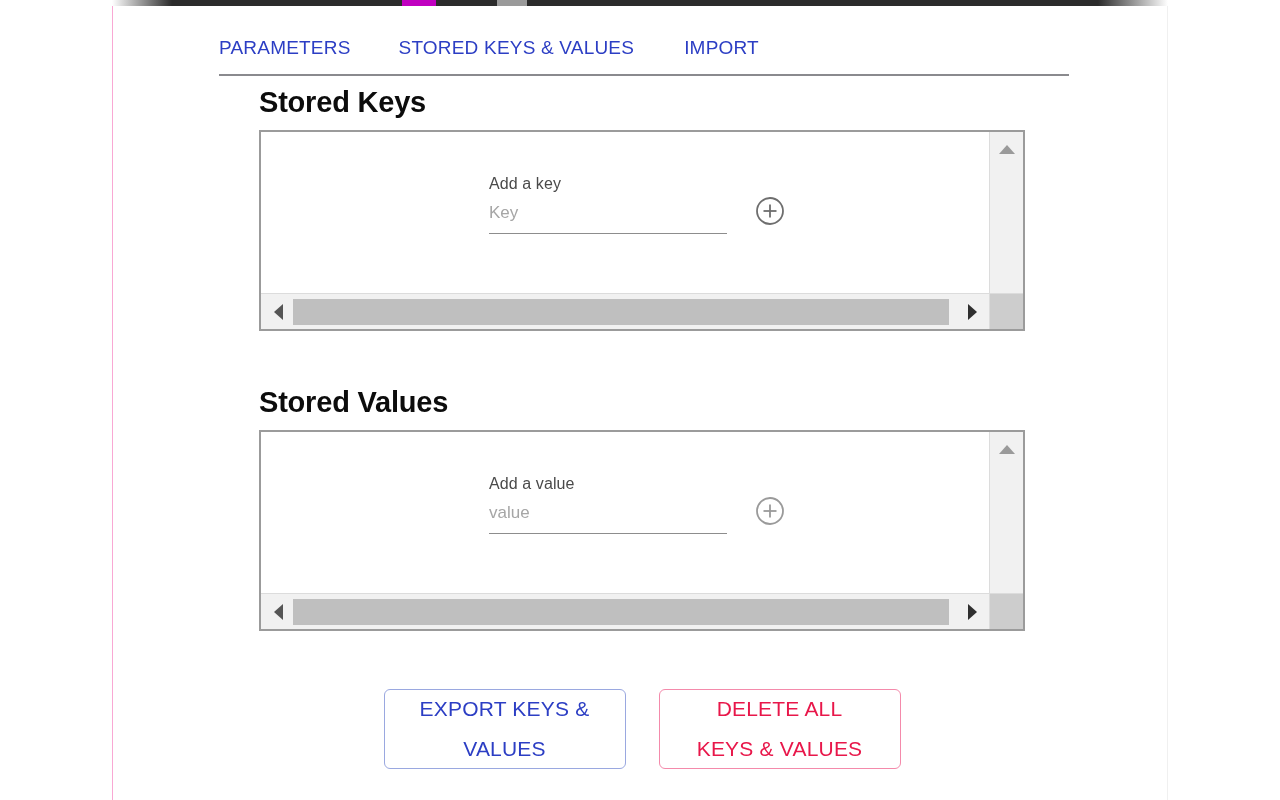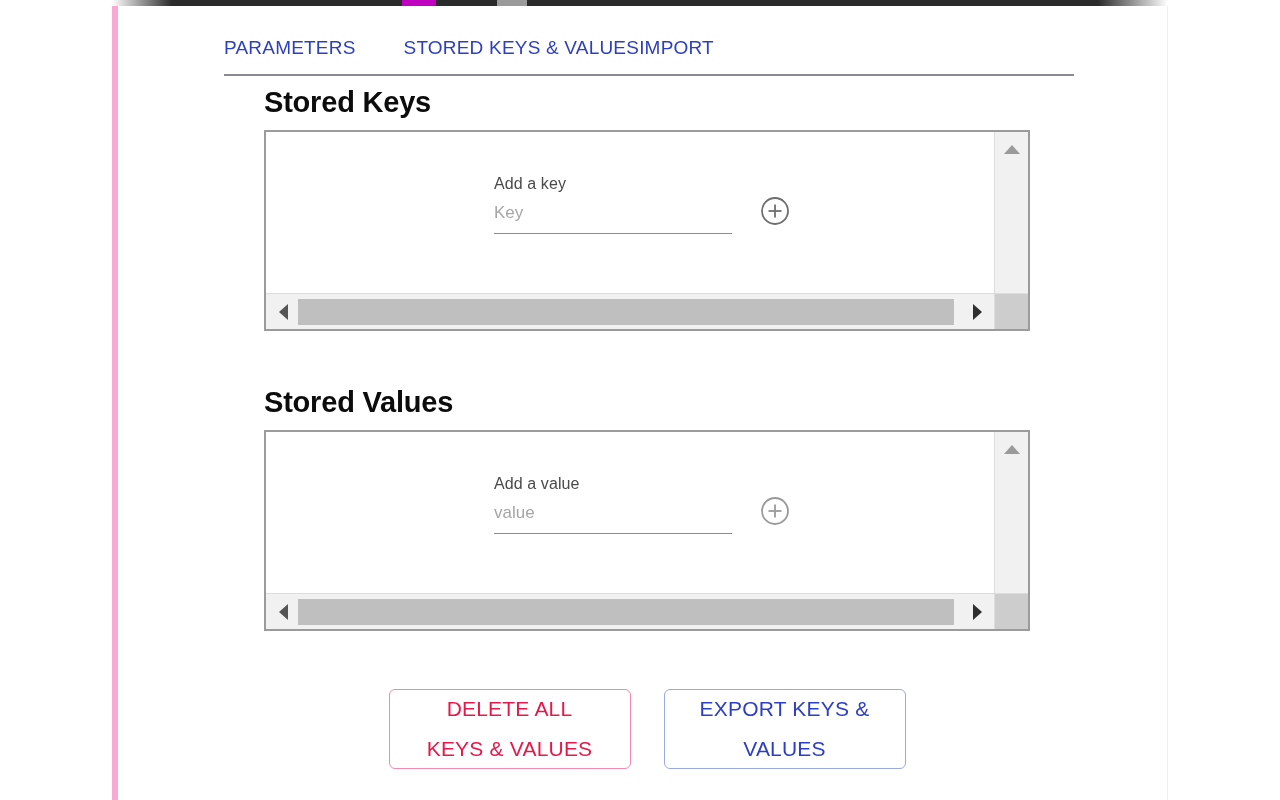--- a/index.html
+++ b/index.html
@@ -35,21 +35,21 @@
      background: linear-gradient(to left, #ffffff 0%, #2b2b2b 100%); }
 
   
   #content-frame {
     position: absolute;
     left: 112px;
     top: 6px;
     width: 1056px;
     height: 794px;
     background: #ffffff;
-    border-left: 6px solid #f9a8d4;
+    border-left: 1px solid #f9a8d4;
     border-right: 1px solid #f0f0f0;
   }
 
   
   #tab-bar {
     position: absolute;
     left: 106px;
     top: 24px;
     width: 850px;
     height: 46px;
@@ -66,21 +66,21 @@
     line-height: 1;
     padding: 8px 0 0 0;
     cursor: pointer;
     white-space: nowrap;
     background: none;
     border: none;
     font-family: "Liberation Sans", sans-serif;
   }
   #tab-parameters  { margin-left: 0px;  }
   #tab-stored      { margin-left: 48px; }
-  #tab-import      { }
+  #tab-import      { margin-left: 50px; }
   #tab-manage      { margin-left: 36px; }
 
   
   .section-heading {
     position: absolute;
     left: 146px;
     color: #0c0c0c;
     font-size: 29px;
     font-weight: bold;
     letter-spacing: -0.2px;
@@ -343,23 +343,23 @@
       <div class="sb-thumb"></div>
       <div class="sb-arrow sb-right">
         <span class="tri tri-right"></span>
       </div>
     </div>
 
     <div class="scroll-corner"></div>
   </div>
 
   <div id="action-bar">
+    <button class="action-btn" id="btn-export">
+      <span class="line">EXPORT KEYS &amp;</span>
+      <span class="line">VALUES</span>
+    </button>
     <button class="action-btn" id="btn-delete">
       <span class="line">DELETE ALL</span>
       <span class="line">KEYS &amp; VALUES</span>
     </button>
-    <button class="action-btn" id="btn-export">
-      <span class="line">EXPORT KEYS &amp;</span>
-      <span class="line">VALUES</span>
-    </button>
   </div>
 
 </div>
 
 </body></html>

